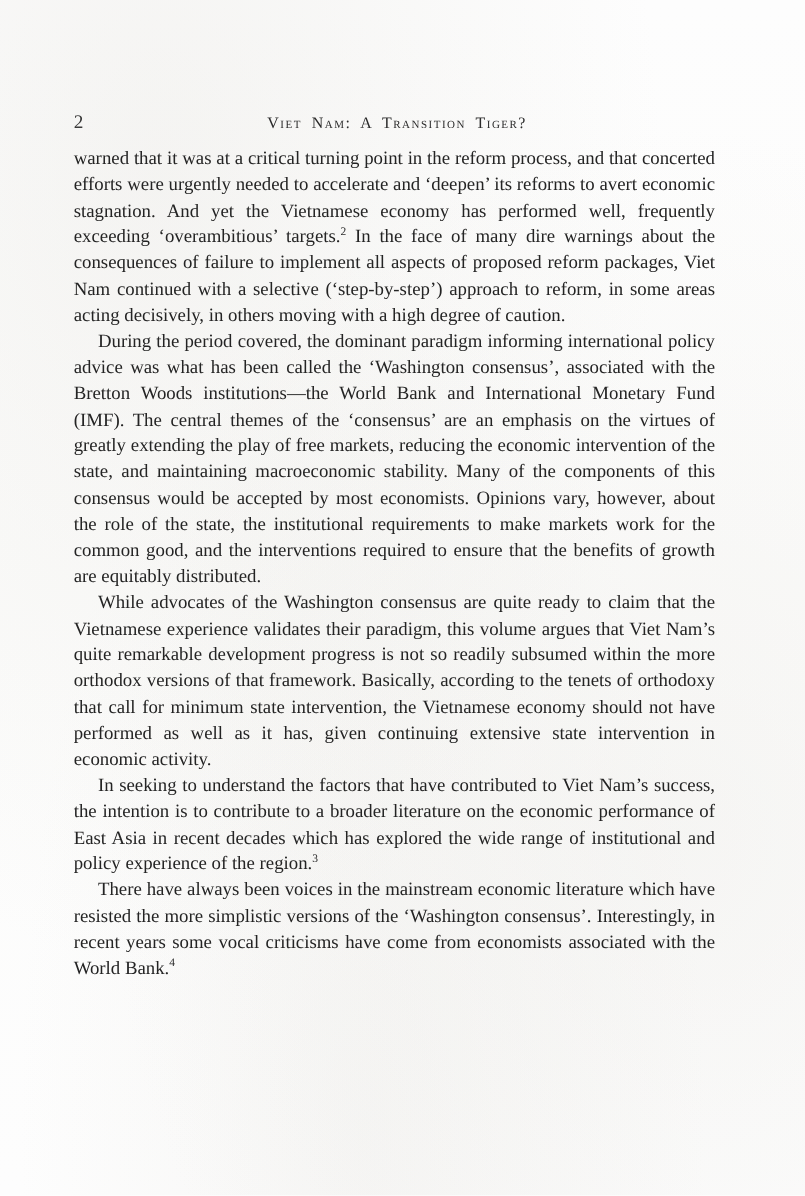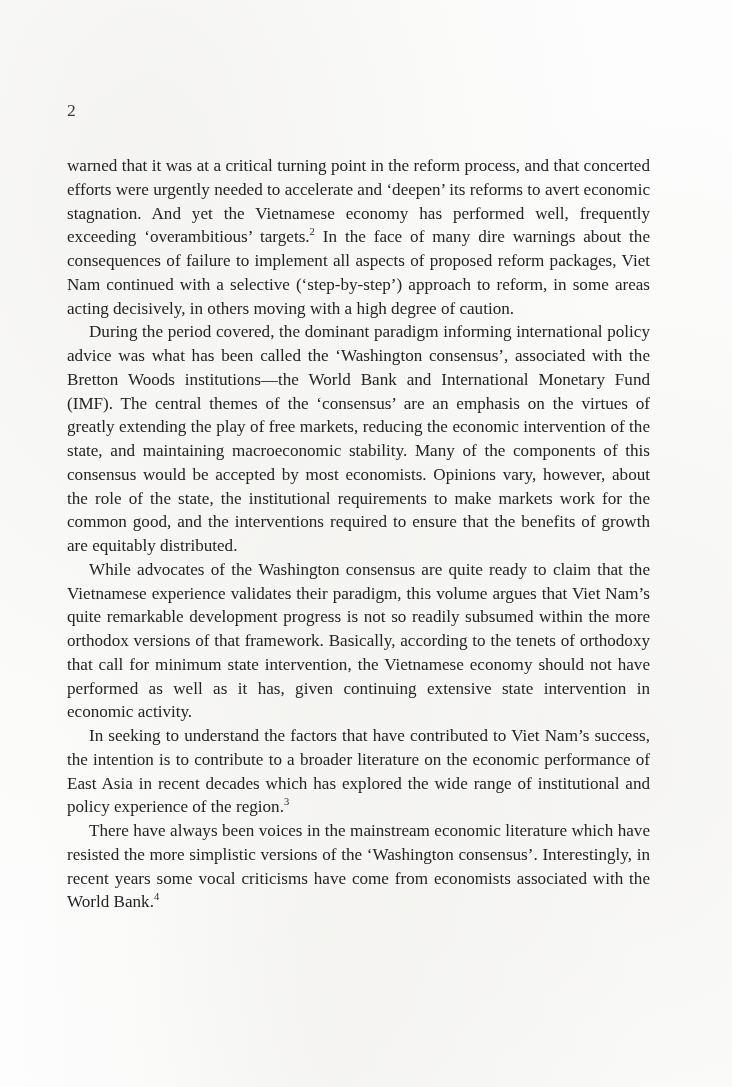--- a/index.html
+++ b/index.html
@@ -50,21 +50,21 @@
     font-variant: small-caps;
     letter-spacing: 1.35px;
     word-spacing: 4px;
     color: #2b2b2b;
     padding-right: 55px;
     white-space: nowrap;
   }
   .body-col {
     position: absolute;
     left: 67px;
-    top: 154px;
+    top: 132px;
     width: 583px;
   }
   p.para {
     margin: 0;
     text-align: justify;
     text-justify: inter-word;
     font-size: 17.1px;
     line-height: 23.75px;
     color: #242424;
     text-indent: 0;
@@ -85,20 +85,21 @@
   }
 </style>
 </head>
 <body>
 
 <div class="page">
   <div class="paper-texture"></div>
 
   <div class="running-head">
     <div class="folio">2</div>
+    <div class="head-title">Viet Nam: A Transition Tiger?</div>
   </div>
 
   <div class="body-col">
     <p class="para">
       <span>warned that it was at a critical turning point in the reform process, and that concerted efforts were urgently needed to accelerate and ‘deepen’ its reforms to avert economic stagnation. And yet the Vietnamese economy has performed well, frequently exceeding ‘overambitious’ targets.</span><sup class="fn">2</sup><span> In the face of many dire warnings about the consequences of failure to implement all aspects of proposed reform packages, Viet Nam continued with a selective (‘step-by-step’) approach to reform, in some areas acting decisively, in others moving with a high degree of caution.</span>
     </p>
     <p class="para indent">
       <span>During the period covered, the dominant paradigm informing international policy advice was what has been called the ‘Washington consensus’, associated with the Bretton Woods institutions—the World Bank and International Monetary Fund (IMF). The central themes of the ‘consensus’ are an emphasis on the virtues of greatly extending the play of free markets, reducing the economic intervention of the state, and maintaining macroeconomic stability. Many of the components of this consensus would be accepted by most economists. Opinions vary, however, about the role of the state, the institutional requirements to make markets work for the common good, and the interventions required to ensure that the benefits of growth are equitably distributed.</span>
     </p>
     <p class="para indent">

